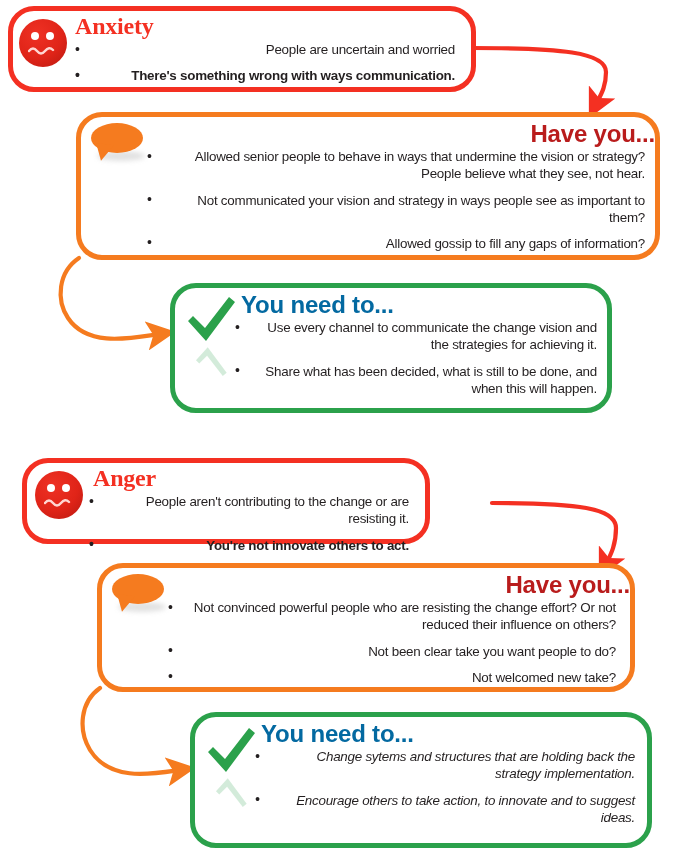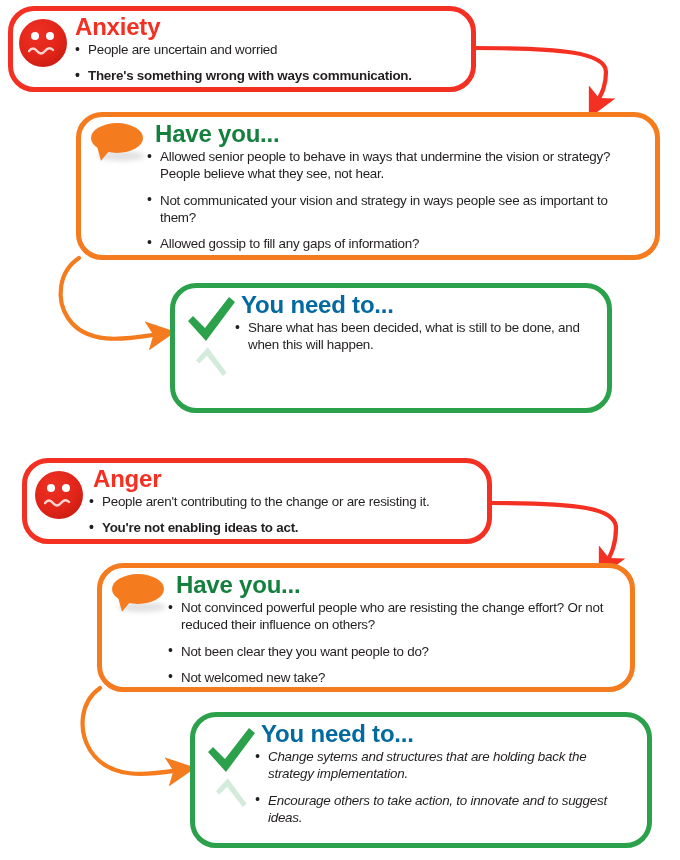--- a/index.html
+++ b/index.html
@@ -23,25 +23,25 @@
   .card.red   {border-color:#F43022;}
   .card.orange{border-color:#F57B1F;}
   .card.green {border-color:#2BA14B;}
 
   .card-inner{position:relative;height:100%;}
 
   .heading{
     font-size:24px;font-weight:bold;line-height:1.05;
     margin:0;letter-spacing:-0.2px;
   }
-  .heading.red   {color:#F43022;}
-  .heading.orange{color:#15803d;}
+  .heading.red   {color:#F43022;font-family:Liberation Serif, serif;}
+  .heading.orange{color:#b91c1c;text-align:right;}
   .heading.green {color:#0369a1;}
 
-  ul.bullets{list-style:none;margin:4px;padding:0;}
+  ul.bullets{list-style:none;margin:16px;padding:0;text-align:right;}
   ul.bullets li{
     position:relative;padding-left:13px;margin:0 0 9px 0;
     font-size:13.4px;line-height:1.28;color:#231f20;
     letter-spacing:-0.25px;
   }
   ul.bullets li:last-child{margin-bottom:0;}
   ul.bullets li::before{
     content:"\2022";position:absolute;left:0;top:-0.5px;font-size:14px;color:#231f20;
   }
   ul.bullets li.bold{font-weight:bold;}
@@ -137,57 +137,58 @@
           <svg viewBox="0 0 56 52" width="56" height="52">
               <path d="M5,27 L10,22 L22,34 L46,3 L52,8 L23,47 Z" fill="#2BA14B"></path>
             </svg>
           <svg class="check-refl" viewBox="0 0 56 52" width="56" height="34" style="left:0;top:50px;">
               <path d="M5,27 L10,22 L22,34 L46,3 L52,8 L23,47 Z" fill="#2BA14B"></path>
             </svg>
         </div>
       </div>
       <h2 class="heading green" data-name="page-title-youneedto" style="margin-left:66px;padding-top:4px;">You need to...</h2>
       <ul class="bullets" data-name="bullet-list" style="margin-left:60px;margin-top:2px;margin-right:10px;">
+        <li data-name="list-item">Use every channel to communicate the change vision and the strategies for achieving it.</li>
         <li data-name="list-item">Share what has been decided, what is still to be done, and when this will happen.</li>
       </ul>
     </div>
   </div>
 
-  <div class="card red" data-name="emotion-card-anger" style="left:22px;top:458px;width:470px;height:86px;">
+  <div class="card red" data-name="emotion-card-anger" style="left:22px;top:458px;width:408px;height:86px;">
     <div class="card-inner">
       <div class="icon-wrap" data-name="worried-face-icon" style="left:8px;top:8px;">
         <div class="face-icon">
           <div class="eye l"></div>
             <div class="eye r"></div>
           <svg class="mouth" viewBox="0 0 30 10">
               <path d="M1,5 Q5,0 9,5 T17,5 T25,4" fill="none" stroke="#ffd6d2" stroke-width="2.4" stroke-linecap="round"></path>
             </svg>
         </div>
       </div>
       <h2 class="heading red" data-name="page-title-anger" style="margin-left:66px;padding-top:3px;">Anger</h2>
       <ul class="bullets" data-name="bullet-list" style="margin-left:62px;margin-top:2px;">
         <li data-name="list-item">People aren't contributing to the change or are resisting it.</li>
-        <li class="bold" data-name="list-item">You're not enabling ideas to act.</li>
+        <li class="bold" data-name="list-item">You're not innovate others to act.</li>
       </ul>
     </div>
   </div>
 
   <div class="card orange" data-name="question-card-anger" style="left:97px;top:563px;width:538px;height:129px;">
     <div class="card-inner">
       <div class="icon-wrap" data-name="speech-bubble-icon" style="left:10px;top:6px;">
         <div class="bubble-icon">
             <div class="shadow"></div>
             <div class="ball"></div>
             <div class="tail"></div>
           </div>
       </div>
       <h2 class="heading orange" data-name="page-title-haveyou-2" style="margin-left:74px;padding-top:4px;">Have you...</h2>
       <ul class="bullets" data-name="bullet-list" style="margin-left:66px;margin-top:2px;margin-right:14px;">
         <li data-name="list-item">Not convinced powerful people who are resisting the change effort? Or not reduced their influence on others?</li>
-        <li data-name="list-item">Not been clear they you want people to do?</li>
+        <li data-name="list-item">Not been clear take you want people to do?</li>
         <li data-name="list-item">Not welcomed new take?</li>
       </ul>
     </div>
   </div>
 
   <div class="card green" data-name="action-card-anger" style="left:190px;top:712px;width:462px;height:136px;">
     <div class="card-inner">
       <div class="icon-wrap" data-name="green-checkmark-icon" style="left:8px;top:8px;">
         <div class="check-icon">
           <svg viewBox="0 0 56 52" width="56" height="52">

